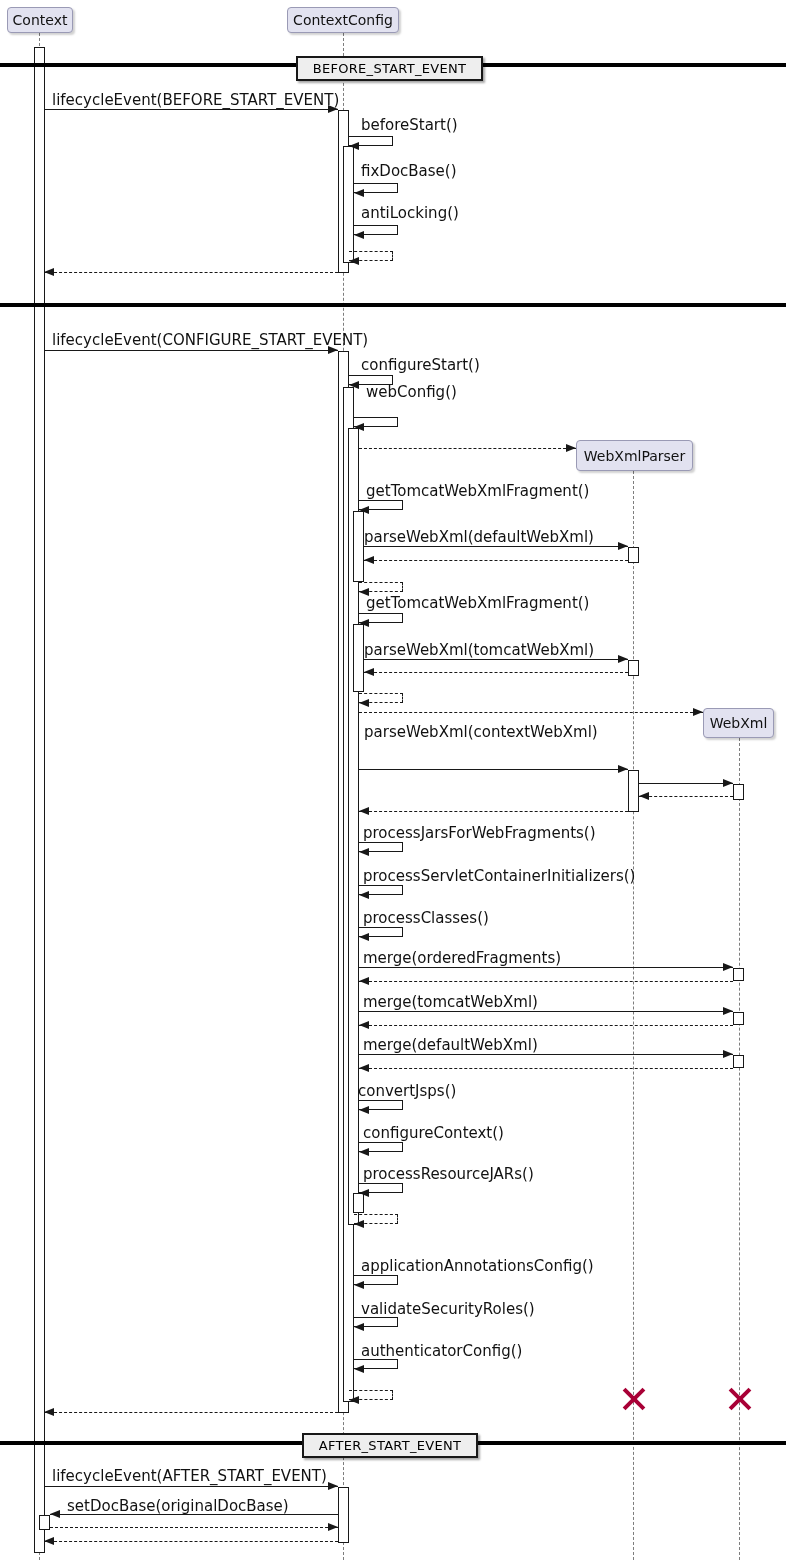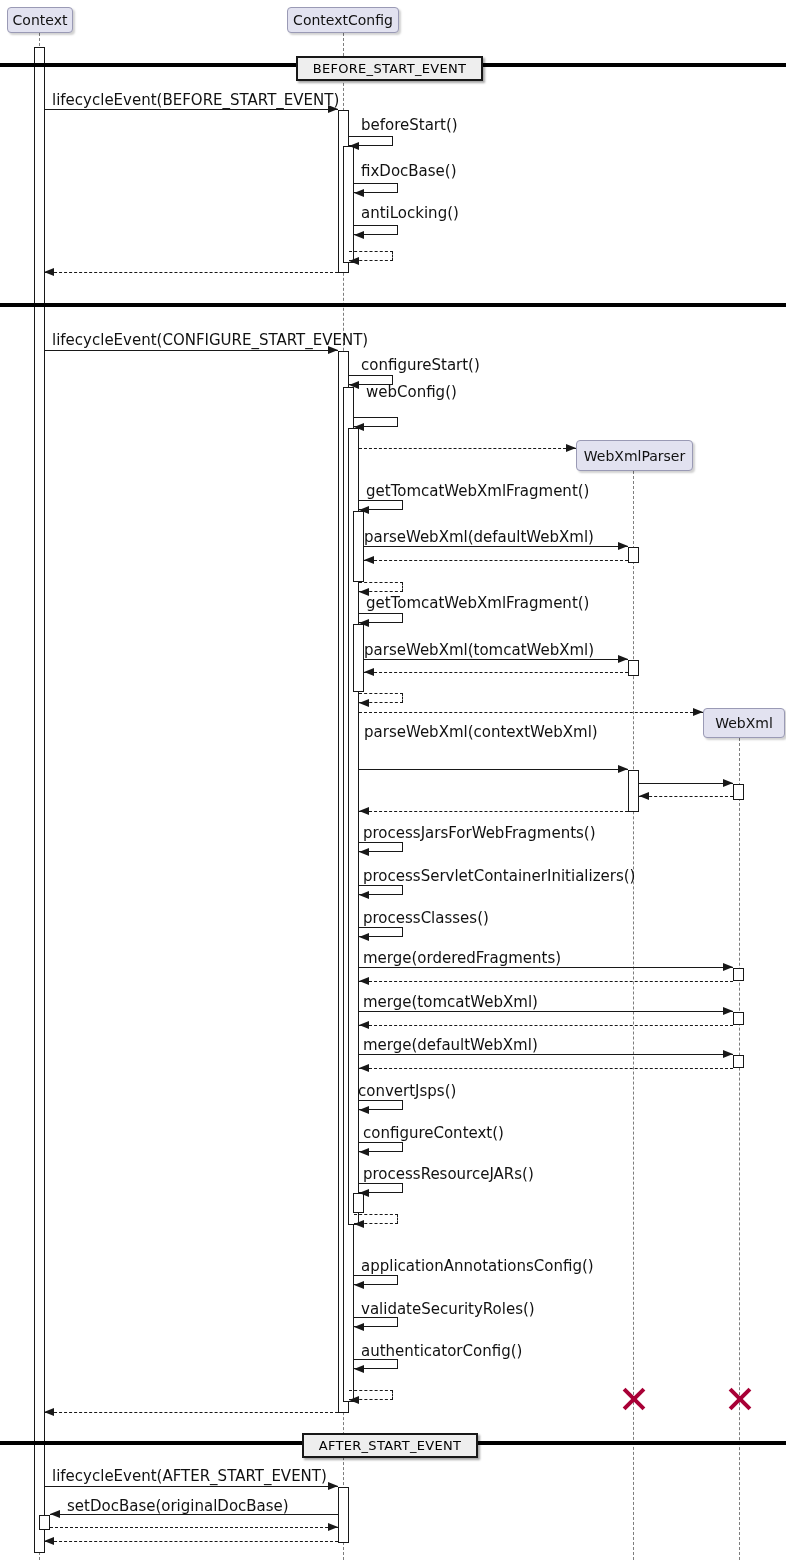--- a/index.html
+++ b/index.html
@@ -91,21 +91,21 @@
 
   <div class="pbox" style="left:7px;top:7px;width:66px;height:26px">
       <span>Context</span>
     </div>
   <div class="pbox" style="left:287px;top:7px;width:112px;height:26px">
       <span>ContextConfig</span>
     </div>
   <div class="pbox" style="left:576px;top:440px;width:117px;height:31px">
       <span>WebXmlParser</span>
     </div>
-  <div class="pbox" style="left:703px;top:708px;width:82px;height:30px">
+  <div class="pbox" style="left:703px;top:708px;width:71px;height:30px">
       <span>WebXml</span>
     </div>
 
   <div class="lbl" style="left:52px;top:92px">lifecycleEvent(BEFORE_START_EVENT)</div>
   <div class="ar r" style="left:44px;top:109px;width:294px"></div>
 
   <div class="lbl" style="left:361px;top:117px">beforeStart()</div>
   <div class="hook" style="left:349px;top:136px"></div>
 
   <div class="lbl" style="left:361px;top:163px">fixDocBase()</div>

